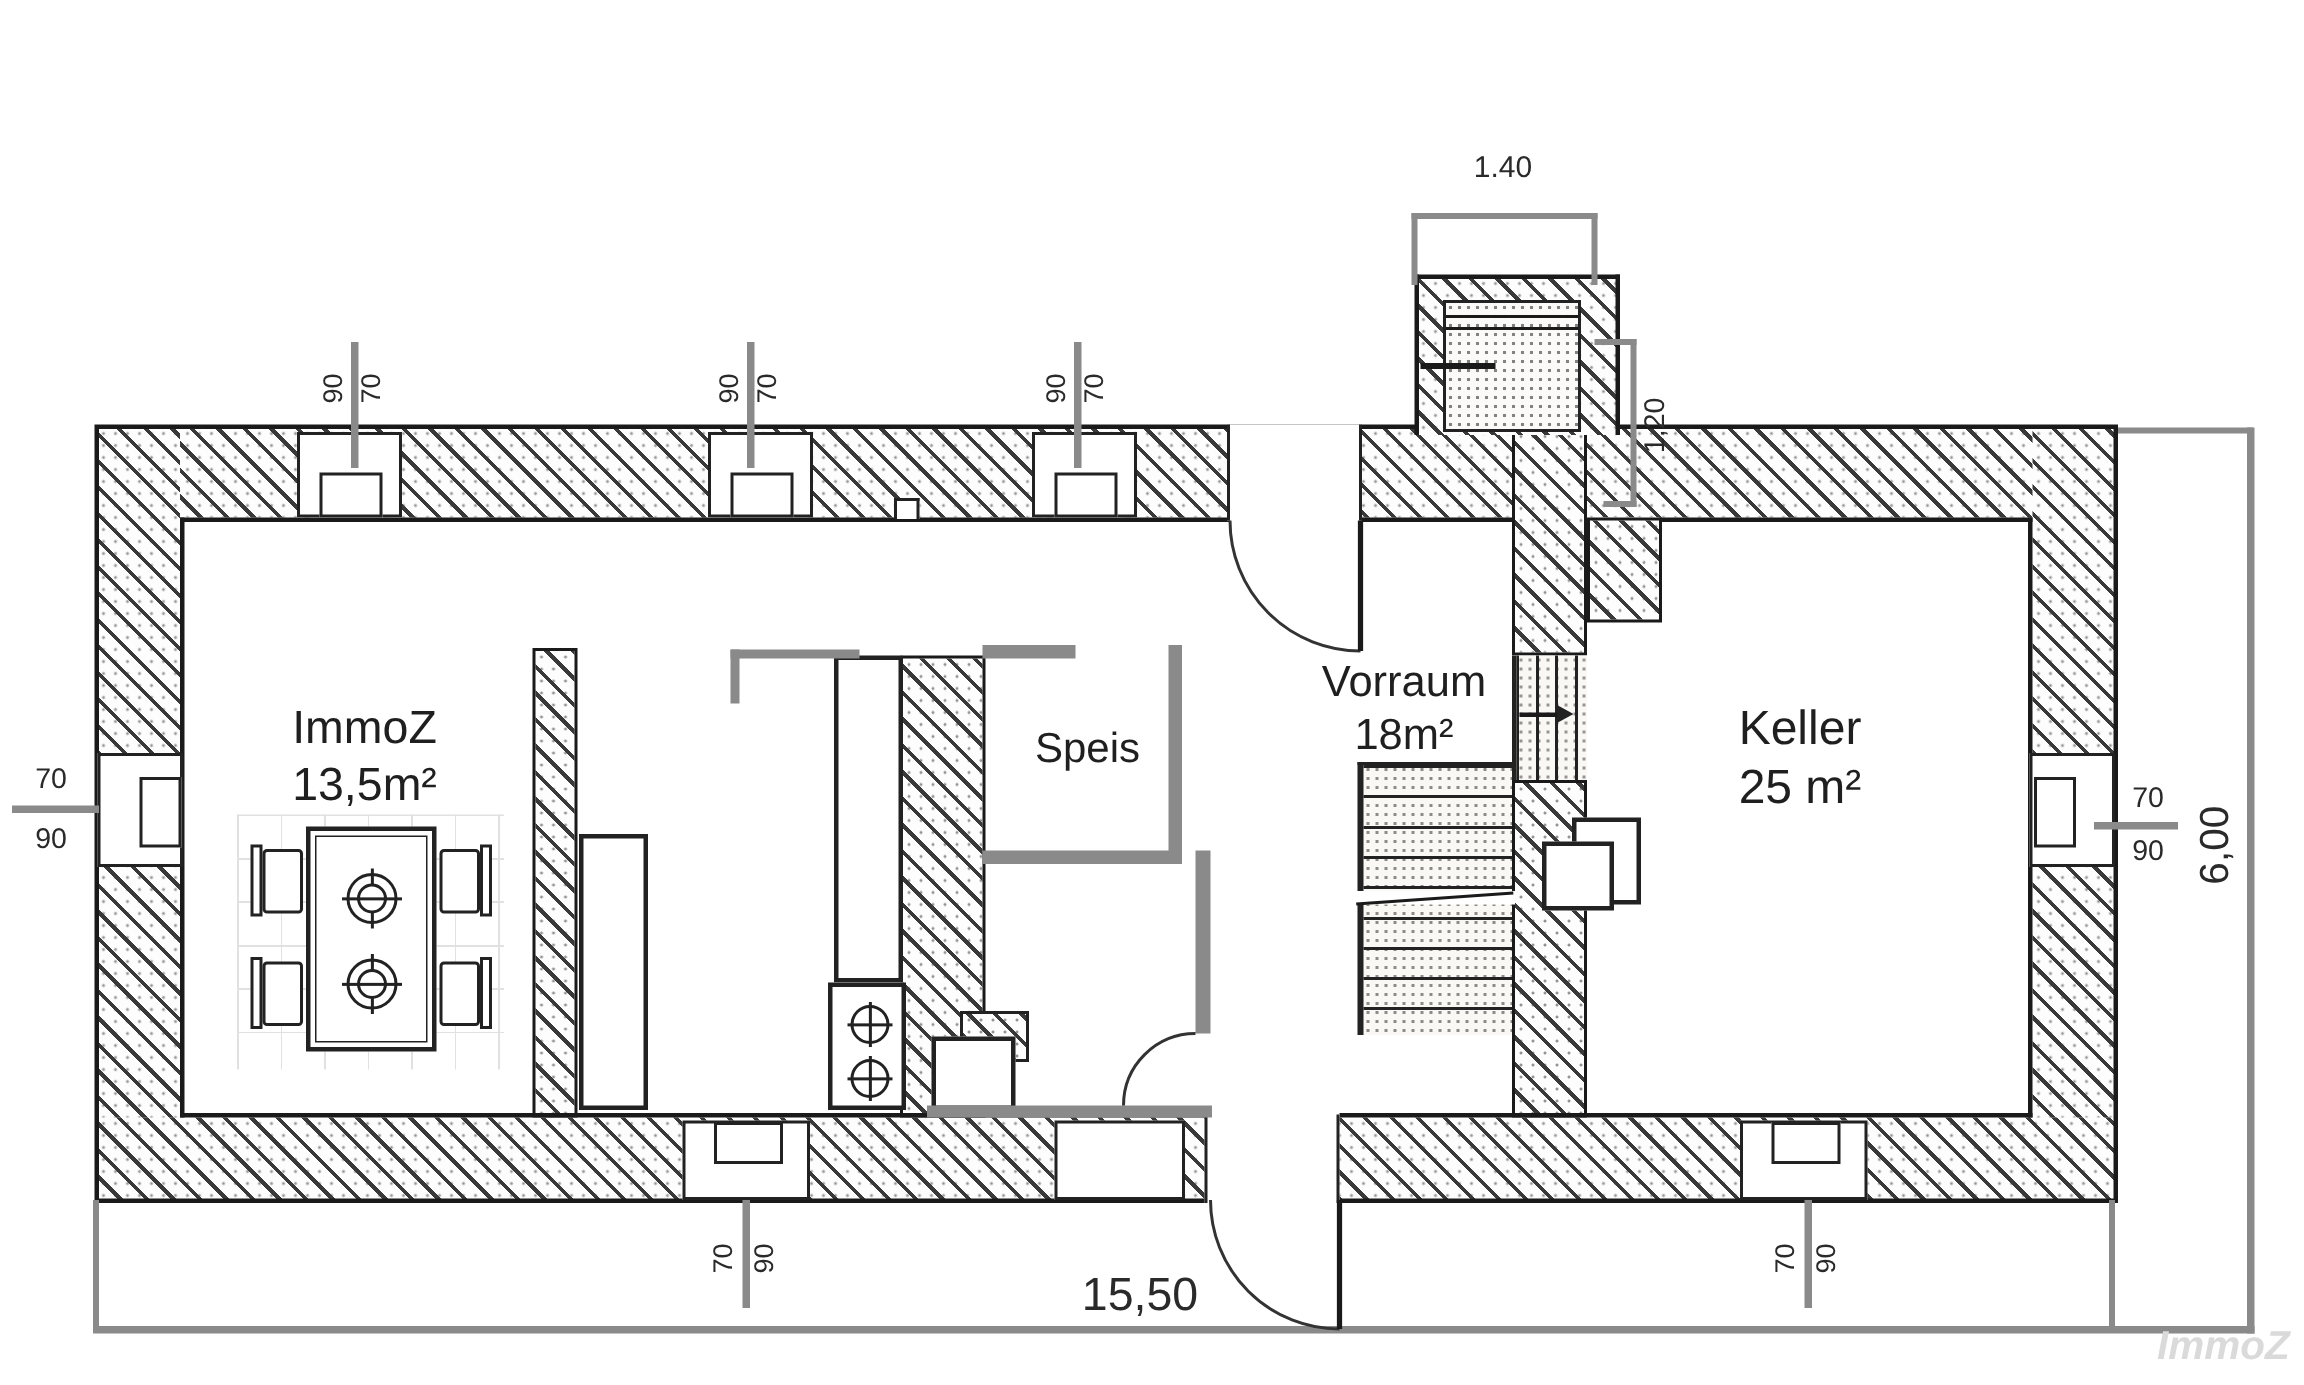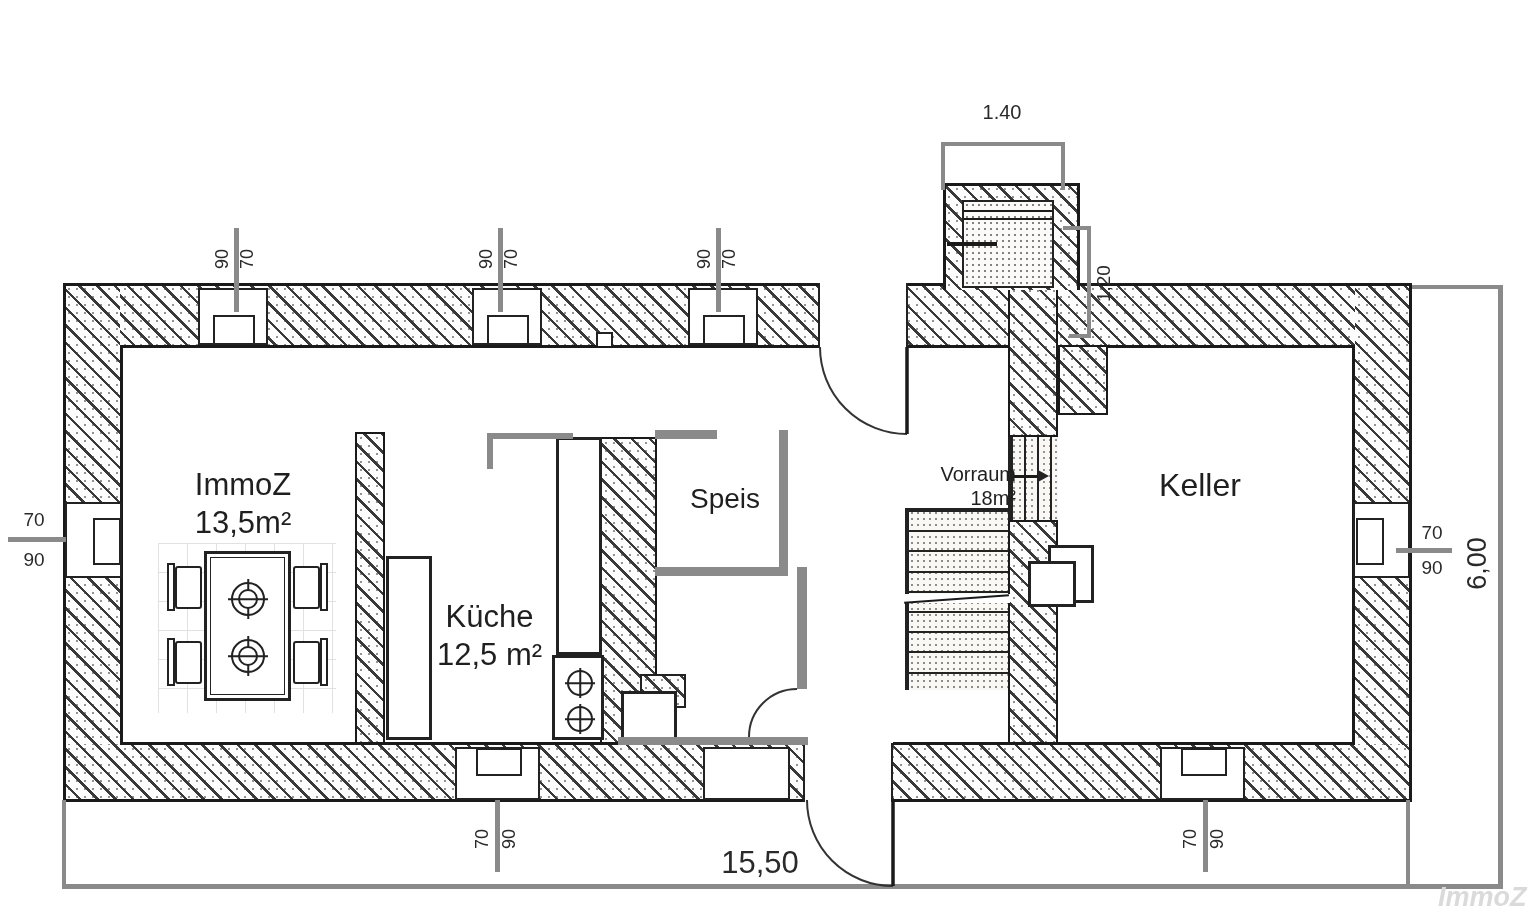--- a/index.html
+++ b/index.html
@@ -154,31 +154,28 @@
   <div class="abs cseat" style="left:175px;top:641px;width:27px;height:43px;z-index:2;"></div>
   <div class="abs cseat" style="left:293px;top:566px;width:27px;height:43px;z-index:2;"></div>
   <div class="abs cback" style="left:320px;top:563px;width:8px;height:48px;z-index:2;"></div>
   <div class="abs cseat" style="left:293px;top:641px;width:27px;height:43px;z-index:2;"></div>
   <div class="abs cback" style="left:320px;top:638px;width:8px;height:48px;z-index:2;"></div>
 
   <div class="abs lbl" style="left:158px;top:466px;width:170px;font-size:31px;z-index:6;">
     <div>ImmoZ</div>
     <div>13,5m²</div>
   </div>
-  <div class="abs lbl" style="left:397px;top:598px;width:185px;font-size:31px;z-index:6;">
-    <div>Küche</div>
-    <div>12,5 m²</div>
-  </div>
   <div class="abs lbl" style="left:660px;top:482px;width:130px;font-size:28px;z-index:6;">Speis</div>
-  <div class="abs lbl" style="left:856px;top:462px;width:160px;font-size:20px;text-align:right;z-index:6;">
+  <div class="abs lbl" style="left:856px;top:438px;width:160px;font-size:29px;text-align:center;z-index:6;">
     <div>Vorraum</div>
     <div>18m²</div>
   </div>
   <div class="abs lbl" style="left:1115px;top:466px;width:170px;font-size:32px;z-index:6;">
     <div>Keller</div>
+    <div>25 m²</div>
   </div>
 
   <div class="abs gry" style="left:941px;top:142px;width:4px;height:48px;z-index:5;"></div>
   <div class="abs gry" style="left:1061px;top:142px;width:4px;height:48px;z-index:5;"></div>
   <div class="abs gry" style="left:941px;top:142px;width:124px;height:4px;z-index:5;"></div>
   <div class="abs lbl dim" style="left:972px;top:100px;width:60px;font-size:20px;z-index:6;">1.40</div>
 
   <div class="abs gry" style="left:1087px;top:226px;width:4px;height:112px;z-index:5;"></div>
   <div class="abs gry" style="left:1063px;top:226px;width:28px;height:4px;z-index:5;"></div>
   <div class="abs gry" style="left:1069px;top:334px;width:22px;height:4px;z-index:5;"></div>

